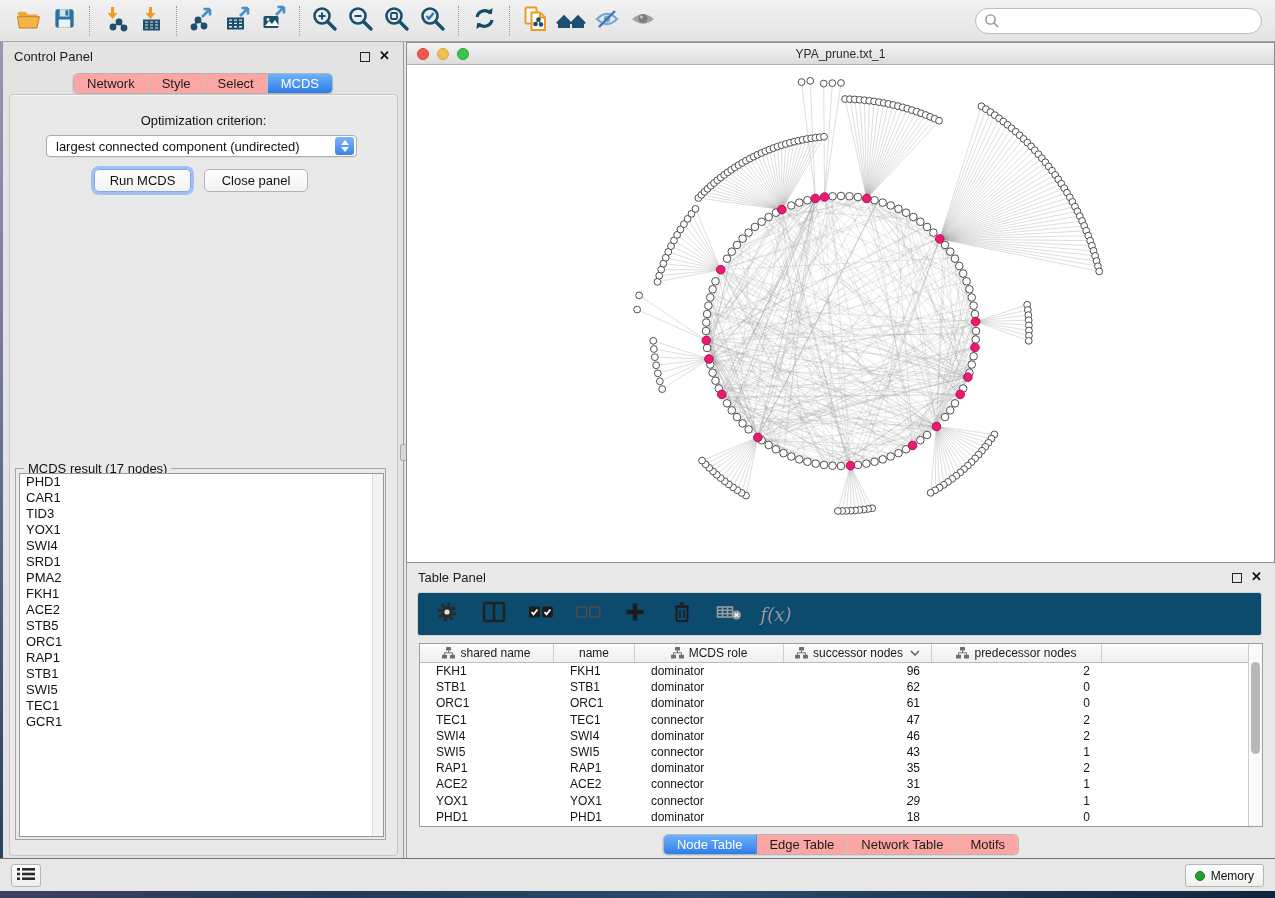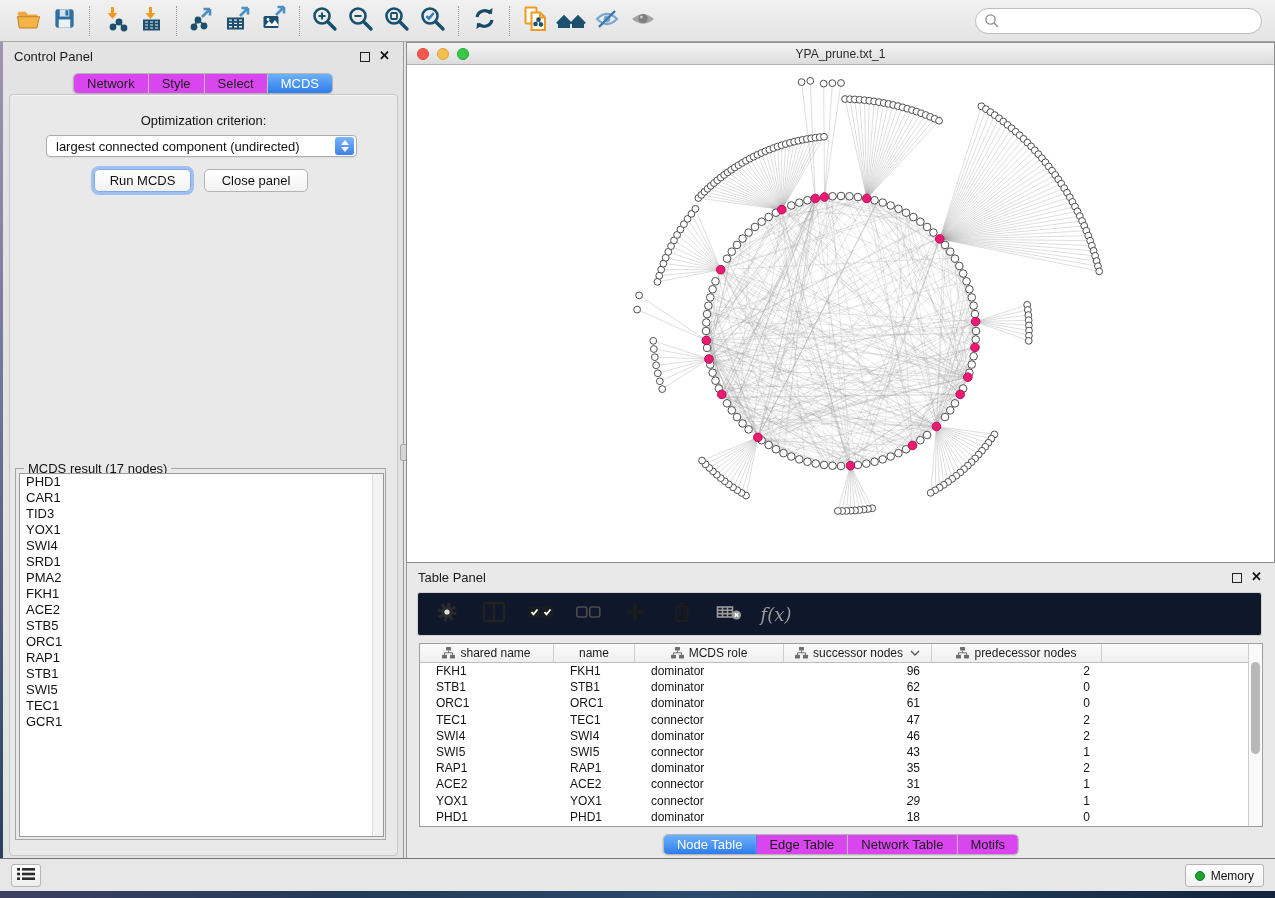--- a/index.html
+++ b/index.html
@@ -18,21 +18,21 @@
   #search-icon{position:absolute;left:9px;top:5px;}
 
   
   #control-panel{position:absolute;left:3px;top:42px;width:401px;height:816px;background:#e3e3e3;border-right:1px solid #9b9b9b;}
   .panel-title{position:absolute;left:11px;top:7px;font-size:13px;color:#1c1c1c;}
   .float-ic{position:absolute;width:10px;height:10px;border:1.6px solid #222;top:10px;}
   .close-ic{position:absolute;top:6px;font-size:13px;font-weight:bold;color:#111;}
   #cp-float{right:33px;} #cp-close{right:13px;}
   .segtabs{position:absolute;left:50%;transform:translateX(-50%);display:inline-flex;height:21px;border:1px solid #b5b5b5;border-radius:5px;background:#fff;overflow:hidden;box-shadow:0 1px 1px rgba(0,0,0,.08);}
   #cp-tabs{top:31px;}
-  .seg{display:flex;align-items:center;justify-content:center;padding:0 13px;font-size:13px;color:#1c1c1c;border-right:1px solid #c4c4c4;background:#d946ef;white-space:nowrap;}
+  .seg{display:flex;align-items:center;justify-content:center;padding:0 13px;font-size:13px;color:#1c1c1c;border-right:1px solid #c4c4c4;background:#fca5a5;white-space:nowrap;}
   .seg:last-child{border-right:none;}
   .seg.active{background:linear-gradient(#6db1fb,#2e7ceb);color:#fff;border-right-color:#2e7ceb;}
   #cp-inner{position:absolute;left:6px;top:52px;width:389px;height:762px;background:#e9e9e9;border:1px solid #c6c6c6;border-radius:4px;box-shadow:inset 0 1px 0 #f6f6f6;}
   #criterion-label{position:absolute;left:0;top:18px;width:100%;text-align:center;font-size:13px;color:#111;}
   #criterion-select{position:absolute;left:36px;top:40px;width:311px;height:22px;background:#fff;border:1px solid #adadad;border-radius:4px;display:flex;align-items:center;box-shadow:0 1px 1px rgba(0,0,0,.06);}
   #criterion-value{font-size:13px;color:#111;padding-left:9px;flex:1;white-space:nowrap;overflow:hidden;}
   #criterion-stepper{width:19px;height:18px;margin-right:2px;border-radius:3px;background:linear-gradient(#7db4f8,#3a82ea);display:flex;flex-direction:column;align-items:center;justify-content:center;gap:2px;}
   .stepper-arrow{width:0;height:0;border-left:4px solid transparent;border-right:4px solid transparent;}
   .stepper-arrow.up{border-bottom:5px solid #fff;}
   .stepper-arrow.down{border-top:5px solid #fff;}
@@ -54,21 +54,21 @@
   #net-title{position:absolute;width:100%;text-align:center;top:4px;font-size:12px;color:#2b2b2b;}
   .tl{position:absolute;top:5px;width:12px;height:12px;border-radius:50%;}
   #tl-red{left:10px;background:#f5564d;border:1px solid #d9453c;}
   #tl-yellow{left:30px;background:#f5bf4f;border:1px solid #dba63a;}
   #tl-green{left:50px;background:#39c749;border:1px solid #27a637;}
   #net-canvas{position:absolute;left:0;top:22px;width:867px;height:497px;background:#fff;}
 
   
   #table-panel{position:absolute;left:406px;top:563px;width:869px;height:295px;background:#e9e9e9;border-left:1px solid #9b9b9b;}
   #tp-float{right:33px;} #tp-close{right:13px;}
-  #tp-toolbar{position:absolute;left:10px;top:29px;width:845px;height:44px;background:#0f172a;border:1px solid #d2d2d2;border-radius:3px;display:flex;align-items:center;padding-left:14px;gap:17px;}
+  #tp-toolbar{position:absolute;left:10px;top:29px;width:845px;height:44px;background:#0c4a6e;border:1px solid #d2d2d2;border-radius:3px;display:flex;align-items:center;padding-left:14px;gap:17px;}
   .tpbtn{width:30px;height:30px;display:flex;align-items:center;justify-content:center;}
   #fx-label{font-family:"DejaVu Serif",serif;font-style:italic;font-size:18px;color:#9b9b9b;}
   #node-table{position:absolute;left:12px;top:80px;width:844px;height:184px;background:#fff;border:1px solid #9d9d9d;}
   #table-header{position:absolute;left:0;top:0;height:19px;width:829px;display:flex;background:linear-gradient(#fcfcfc,#efefef);border-bottom:1px solid #bdbdbd;}
   .thcell{display:flex;align-items:center;justify-content:center;gap:5px;font-size:12px;color:#1a1a1a;border-right:1px solid #cfcfcf;height:100%;}
   #table-body{position:absolute;left:0;top:19px;width:829px;}
   .trow{display:flex;height:16.2px;align-items:center;}
   .tcell{font-size:12px;color:#141414;white-space:nowrap;overflow:hidden;}
   .tcell.c0{padding-left:16px;} .tcell.c1{padding-left:16px;} .tcell.c2{padding-left:16px;}
   .tcell.c3,.tcell.c4{text-align:right;padding-right:12px;}

